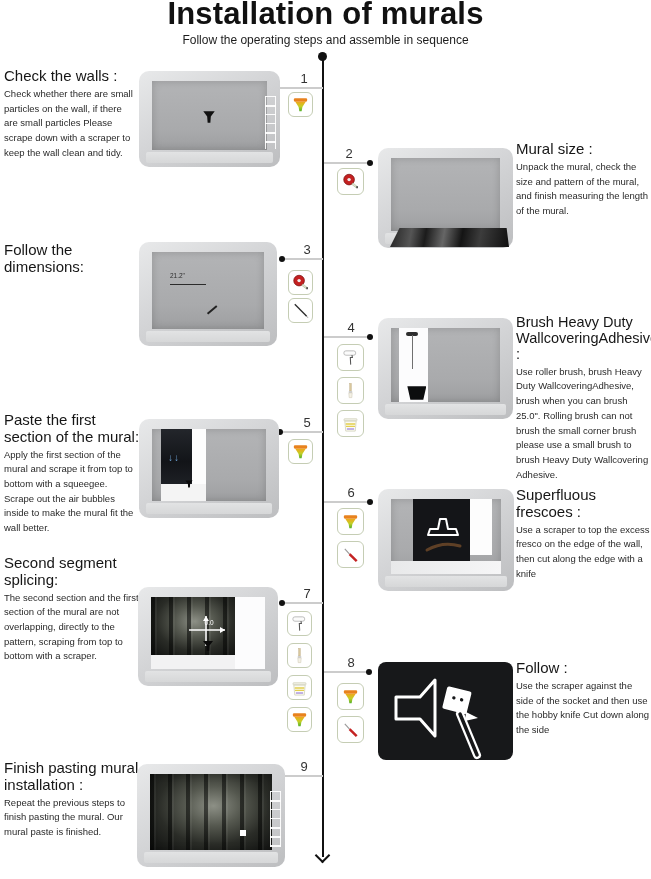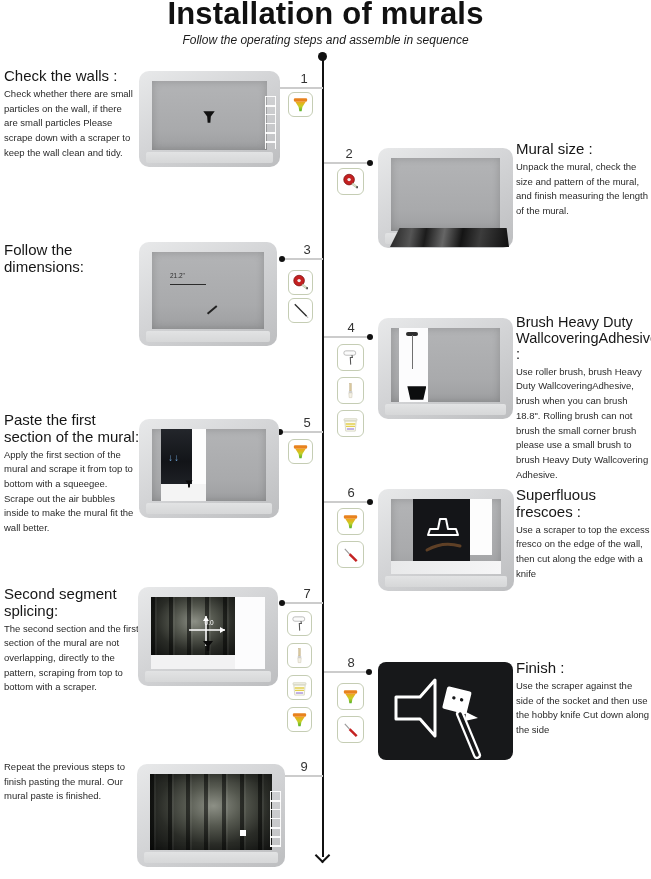--- a/index.html
+++ b/index.html
@@ -2,21 +2,21 @@
 <html><head>
 <meta charset="utf-8">
 <style>
   * { margin:0; padding:0; box-sizing:border-box; }
   body { background:#fff; font-family:"Liberation Sans", sans-serif; }
   #canvas { position:relative; width:651px; height:879px; background:#fff; overflow:hidden; }
 
   .title { position:absolute; top:-4px; left:0; width:100%; text-align:center;
            font-size:31px; font-weight:700; color:#111; letter-spacing:.2px; }
   .subtitle { position:absolute; top:33px; left:0; width:100%; text-align:center;
-              font-size:12px; color:#1c1c1c;font-style:italic; }
+              font-size:12px; color:#1c1c1c; }
 
   
   .center-line { position:absolute; left:322px; top:57px; width:2px; height:800px; background:#111; }
   .center-dot  { position:absolute; left:318px; top:52px; width:9px; height:9px; border-radius:50%; background:#111; }
   .center-arrow{ position:absolute; left:317px; top:850px; width:11px; height:11px;
                  border-left:2px solid #111; border-bottom:2px solid #111; transform:rotate(-45deg); }
 
   .connector { position:absolute; height:2px; background:#ccc; }
   .cdot { position:absolute; width:6px; height:6px; border-radius:50%; background:#111; }
   .stepnum { position:absolute; width:22px; text-align:center; font-size:13px; color:#333; }
@@ -118,39 +118,40 @@
   </div>
   <div class="tblock" style="left:516px;top:141px;width:134px">
     <h2>Mural size :</h2>
     <p>Unpack the mural, check the size and pattern of the mural, and finish measuring the length of the mural.</p>
   </div>
   <div class="tblock" style="left:4px;top:242px;width:138px">
     <h2>Follow the dimensions:</h2>
   </div>
   <div class="tblock" style="left:516px;top:314px;width:136px">
     <h2 style="font-size:14.5px">Brush Heavy Duty WallcoveringAdhesive :</h2>
-    <p>Use roller brush, brush Heavy Duty WallcoveringAdhesive, brush when you can brush 18.8". Rolling brush can not brush the small corner brush please use a small brush to brush Heavy Duty Wallcovering Adhesive.</p>
+    <p>Use roller brush, brush Heavy Duty WallcoveringAdhesive, brush when you can brush 25.0". Rolling brush can not brush the small corner brush please use a small brush to brush Heavy Duty Wallcovering Adhesive.</p>
   </div>
   <div class="tblock" style="left:516px;top:487px;width:134px">
     <h2>Superfluous frescoes :</h2>
     <p>Use a scraper to top the excess fresco on the edge of the wall, then cut along the edge with a knife</p>
   </div>
   <div class="tblock" style="left:4px;top:412px;width:136px">
     <h2>Paste the first section of the mural:</h2>
     <p>Apply the first section of the mural and scrape it from top to bottom with a squeegee. Scrape out the air bubbles inside to make the mural fit the wall better.</p>
   </div>
-  <div class="tblock" style="left:4px;top:586px;width:138px">
+  <div class="tblock" style="left:4px;top:555px;width:138px">
     <h2>Second segment splicing:</h2>
     <p>The second section and the first section of the mural are not overlapping, directly to the pattern, scraping from top to bottom with a scraper.</p>
   </div>
   <div class="tblock" style="left:516px;top:660px;width:134px">
-    <h2>Finish :</h2>
+    <h2>Follow :</h2>
     <p>Use the scraper against the side of the socket and then use the hobby knife Cut down along the side</p>
   </div>
   <div class="tblock" style="left:4px;top:760px;width:136px">
+    <h2>Finish pasting mural installation :</h2>
     <p>Repeat the previous steps to finish pasting the mural. Our mural paste is finished.</p>
   </div>
 
   <div class="icon-box ib-l" style="left:288px;top:92px">
     <svg viewBox="0 0 20 20">
         <rect x="3" y="3.5" width="14" height="3.6" rx="1.2" fill="#e8821e"></rect>
         <path d="M4.5 7 H15.5 L12 12.5 L11.2 17 H8.8 L8 12.5 Z" fill="url(#scraperGrad)"></path>
       </svg>
   </div>
 

